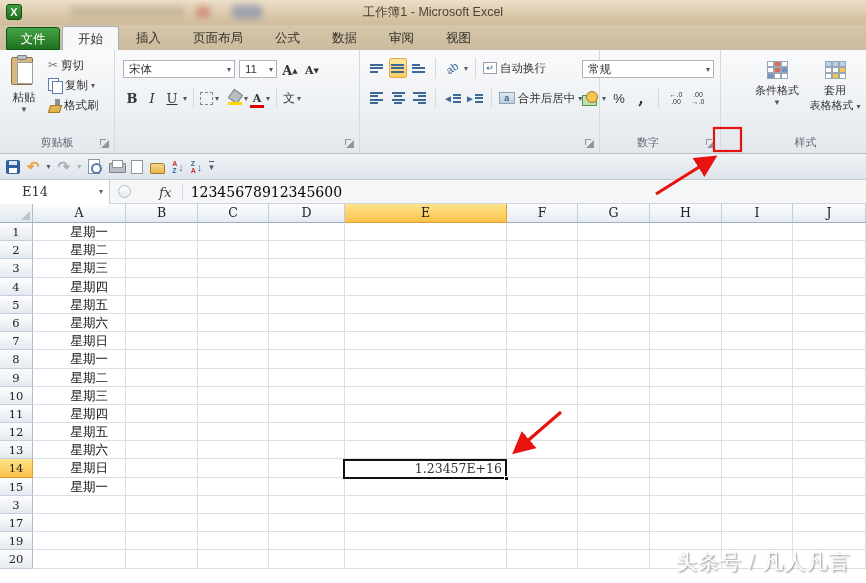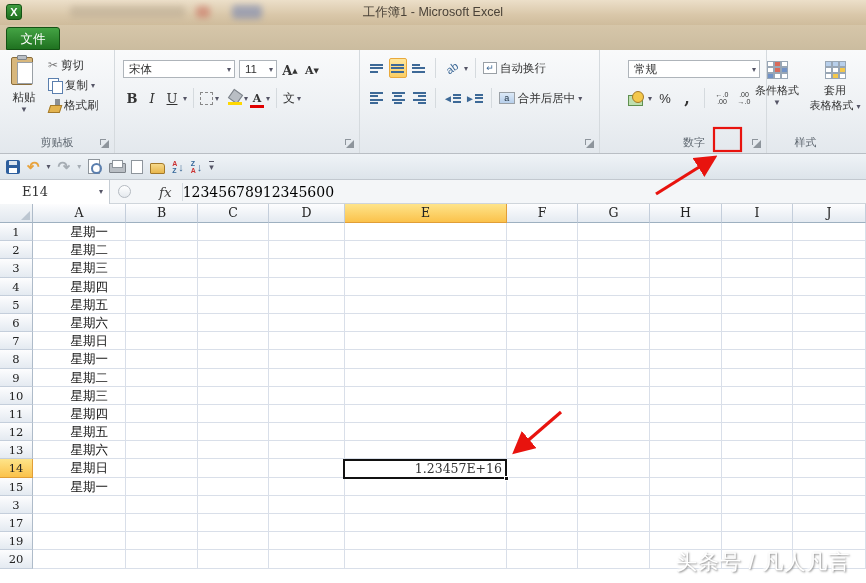--- a/index.html
+++ b/index.html
@@ -118,21 +118,21 @@
   #fbar { left:0; top:180px; width:866px; height:24px; background:#f4f6f8;
     border-bottom:1px solid #cfd5db; display:flex; align-items:center; }
   #namebox { width:110px; height:24px; background:#fff; border-right:1px solid #c6cdd4;
     display:flex; align-items:center; font-family:"DejaVu Serif",serif; font-size:13px; }
   #namebox .nm { padding-left:22px; }
   #namebox .dd { margin-left:auto; margin-right:6px; }
   #fx-circle { width:13px; height:13px; border:1px solid #b4bac1; border-radius:50%;
     background:linear-gradient(#fff,#e4e9ee); margin-left:8px; }
   #fx { font-family:"DejaVu Serif",serif; font-style:italic; font-size:13.5px; color:#444; margin-left:28px; }
   #fbar .div { width:1px; height:18px; background:#d4dae0; margin-left:10px; }
-  #formula-text { margin-left:0; font-family:"DejaVu Serif",serif; font-size:14px; color:#000; }
+  #formula-text { margin-left:8px; font-family:"DejaVu Serif",serif; font-size:14px; color:#000; }
 
   
   #grid { left:0; top:204px; width:866px; height:379px; background:#fff; }
   #grid-header { display:flex; height:19px; }
   #corner { width:33px; height:19px; background:linear-gradient(#f5f7f9,#e2e8ef);
     border-right:1px solid #aebbc9; border-bottom:1px solid #9eb0c0; position:relative; }
   #corner::after { content:""; position:absolute; right:2px; bottom:2px; width:0; height:0;
     border-left:9px solid transparent; border-bottom:9px solid #bcc6d1; }
   .colh { height:19px; background:linear-gradient(#fdfdfe,#e4eaf1);
     border-right:1px solid #c4cedb; border-bottom:1px solid #9eb0c0;
@@ -163,20 +163,29 @@
 <div id="titlebar" class="abs">
   <div id="xl-icon" class="abs">X</div>
   <div class="smudge abs" style="left:70px;top:6px;width:115px;height:12px;background:#b9aa92"></div>
   <div class="smudge abs" style="left:196px;top:6px;width:14px;height:12px;background:#c96a5a"></div>
   <div class="smudge abs" style="left:232px;top:5px;width:30px;height:14px;background:#6d7fb0"></div>
   <div id="title-text" class="abs">工作簿1 - Microsoft Excel</div>
 </div>
 
 <div id="tabrow" class="abs">
   <div id="file-tab">文件</div>
+  <div id="tabs-container" style="display:flex;align-items:flex-end">
+      <div class="tab active">开始</div>
+      <div class="tab">插入</div>
+      <div class="tab">页面布局</div>
+      <div class="tab">公式</div>
+      <div class="tab">数据</div>
+      <div class="tab">审阅</div>
+      <div class="tab">视图</div>
+    </div>
 </div>
 
 <div id="ribbon" class="abs">
 
   <div class="grp" style="left:0;width:115px">
     <div class="abs" style="left:4px;top:5px;width:40px;text-align:center">
       <div class="ic-clipboard" style="margin:0 auto">
         <span class="board"></span>
           <span class="clip"></span>
           <span class="paper"></span>
@@ -307,21 +316,21 @@
       <span class="vsep"></span>
       <span class="sbtn">
         <span class="ic-merge">a</span>
         <span>合并后居中</span>
         <span class="dd">▾</span>
       </span>
     </div>
     <span class="dl"></span>
   </div>
 
-  <div class="grp" style="left:622px;width:145px">
+  <div class="grp" style="left:576px;width:145px">
     <div class="combo abs" style="left:6px;top:10px;width:132px">
       <span>常规</span>
         <span class="dd">▾</span>
     </div>
     <div class="abs" style="left:6px;top:38px;display:flex;align-items:center;gap:4px">
       <span class="ic-coins"></span>
       <span class="dd">▾</span>
       <span class="rbtn" style="font-size:13px">%</span>
       <span class="rbtn glyph-serif" style="font-size:16px;font-weight:bold">,</span>
       <span class="vsep"></span>

